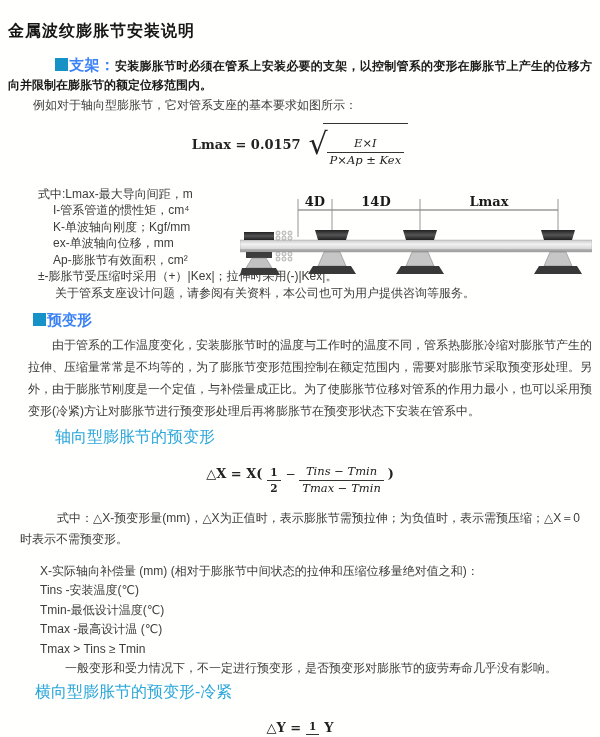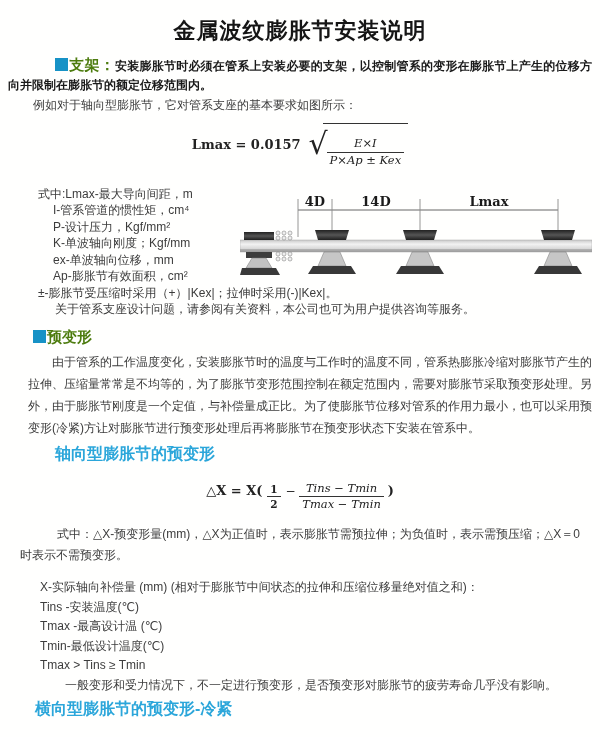--- a/index.html
+++ b/index.html
@@ -9,29 +9,29 @@
     background:#fffffe;
     box-sizing:border-box;
     padding:8px 8px 0 8px;
     overflow:hidden;
     font-family:"Liberation Sans","DejaVu Sans",sans-serif;
     color:#3c3c3c;
     font-size:12px;
   }
   .title{
     margin:8px 0 0 0;
-    text-align:center;
-    font-size:22px;
+    text-align:left;
+    font-size:16px;
     line-height:30px;
     font-weight:bold;
     color:#151515;
     letter-spacing:1px;
   }
   
-  .sec-head-inline{font-size:15px;font-weight:bold;color:#4d7c0f;}
+  .sec-head-inline{font-size:15px;font-weight:bold;color:#3b82f6;}
   .sq{display:inline-block;width:13px;height:13px;background:#1792c6;margin-right:1px;vertical-align:-1px;}
   .p-intro{margin:9px 0 0 0;line-height:19px;text-indent:47px;text-align:justify;color:#222;}
   .p-intro b{color:#1a1a1a;}
   .p-example{margin:2px 0 0 0;line-height:17px;text-indent:25px;}
   
   .formula{text-align:center;font-family:"DejaVu Serif","Liberation Serif",serif;color:#222;}
   .formula1{margin:9px 0 18px 0;}
   .f-bold{font-weight:bold;font-size:13px;}
   .sqrt-sign{font-size:30px;font-weight:400;vertical-align:middle;position:relative;top:-2px;margin-left:4px;}
   .sqrt-body{display:inline-block;vertical-align:middle;border-top:1.5px solid #333;padding:1px 4px 0 4px;margin-left:-5px;}
@@ -41,21 +41,21 @@
   .sfrac.it{font-style:italic;}
   .sfrac.half{font-size:10.5px;font-weight:bold;margin:0 1px;}
   
   .def-list{margin-top:3px;line-height:16.5px;}
   .def-list div{margin-left:45px;}
   .def-list div:first-child{margin-left:30px;}
   .pm-line{margin-left:30px;line-height:16.5px;}
   .consult-line{margin-left:47px;line-height:16.5px;}
   .sec2-head{margin:8px 0 0 25px;line-height:21px;}
   .p-preform{margin:2px 0 0 20px;line-height:22px;text-indent:24px;text-align:justify;}
-  .h-cyan{font-size:16px;font-weight:bold;color:#2ba6da;line-height:21px;}
+  .h-cyan{font-size:16px;font-weight:normal;color:#2ba6da;line-height:21px;}
   .h-axial{margin:4px 0 0 47px;}
   .formula2{margin:6px 0 4px 0;}
   .p-shizhong{margin:12px;line-height:21px;text-indent:37px;text-align:justify;}
   .item-list{line-height:19.5px;}
   .item-list div{margin-left:32px;}
   .p-note{margin:0 0 0 32px;line-height:19px;text-indent:25px;}
   .h-lateral{margin:3px 0 0 27px;line-height:22px;}
   .formula3{margin:5px 0 0 0;}
   .p-final{margin:6px 0 12px 47px;line-height:17px;}
   
@@ -79,21 +79,20 @@
       <span class="sfrac it">
         <span class="num">E×I</span>
         <span class="den">P×Ap ± Kex</span>
       </span>
     </span>
   </div>
 
   <div class="def-list">
     <div>式中:Lmax-最大导向间距，m</div>
     <div>I-管系管道的惯性矩，cm⁴</div>
-    <div>P-设计压力，Kgf/mm²</div>
     <div>K-单波轴向刚度；Kgf/mm</div>
     <div>ex-单波轴向位移，mm</div>
     <div>Ap-膨胀节有效面积，cm²</div>
   </div>
   <div class="pm-line">±-膨胀节受压缩时采用（+）|Kex|；拉伸时采用(-)|Kex|。</div>
   <div class="consult-line">关于管系支座设计问题，请参阅有关资料，本公司也可为用户提供咨询等服务。</div>
 
   <svg class="diagram" viewBox="0 0 352 96">
     <defs>
       <linearGradient id="gp" x1="0" y1="0" x2="0" y2="1">
@@ -177,22 +176,22 @@
       <span class="den">Tmax − Tmin</span>
     </span>
     <span class="f-bold">)</span>
   </div>
 
   <p class="p-shizhong">式中：△X-预变形量(mm)，△X为正值时，表示膨胀节需预拉伸；为负值时，表示需预压缩；△X＝0时表示不需预变形。</p>
 
   <div class="item-list">
     <div>X-实际轴向补偿量 (mm) (相对于膨胀节中间状态的拉伸和压缩位移量绝对值之和)：</div>
     <div>Tins -安装温度(℃)</div>
+    <div>Tmin-最低设计温度(℃)</div>
     <div>Tmax -最高设计温 (℃)</div>
-    <div>Tmin-最低设计温度(℃)</div>
     <div>Tmax &gt; Tins ≥ Tmin</div>
   </div>
   <p class="p-note">一般变形和受力情况下，不一定进行预变形，是否预变形对膨胀节的疲劳寿命几乎没有影响。</p>
 
   <div class="h-cyan h-lateral">横向型膨胀节的预变形-冷紧</div>
 
   <div class="formula formula3">
     <span class="f-bold">△Y =</span>
     <span class="sfrac half">
       <span class="num">1</span>

